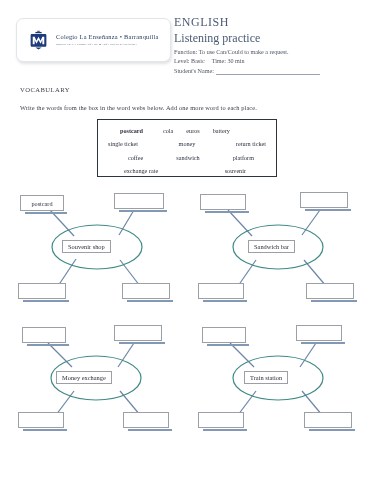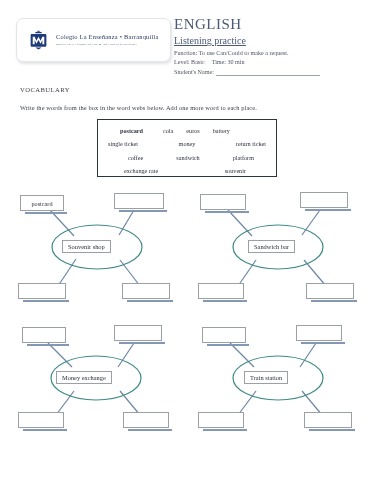--- a/index.html
+++ b/index.html
@@ -55,30 +55,29 @@
     white-space: nowrap;
     margin-top: 1.5px;
   }
 
   .header-right {
     position: absolute;
     left: 174px; top: 14px;
     width: 190px;
   }
   .h-english {
-    font-size: 15px;
+    font-size: 12px;
     color: #4a5a74;
     letter-spacing: 0.5px;
     line-height: 1.35;
   }
   .h-practice {
-    font-size: 10px;
+    font-size: 12px;
     color: #4a5a74;
     line-height: 1.45;
-    text-decoration: underline;
   }
   .h-line {
     font-size: 6.1px;
     color: #4f5665;
     line-height: 1.58;
     white-space: nowrap;
   }
   .h-line .gap {
     display: inline-block;
     width: 7px;

